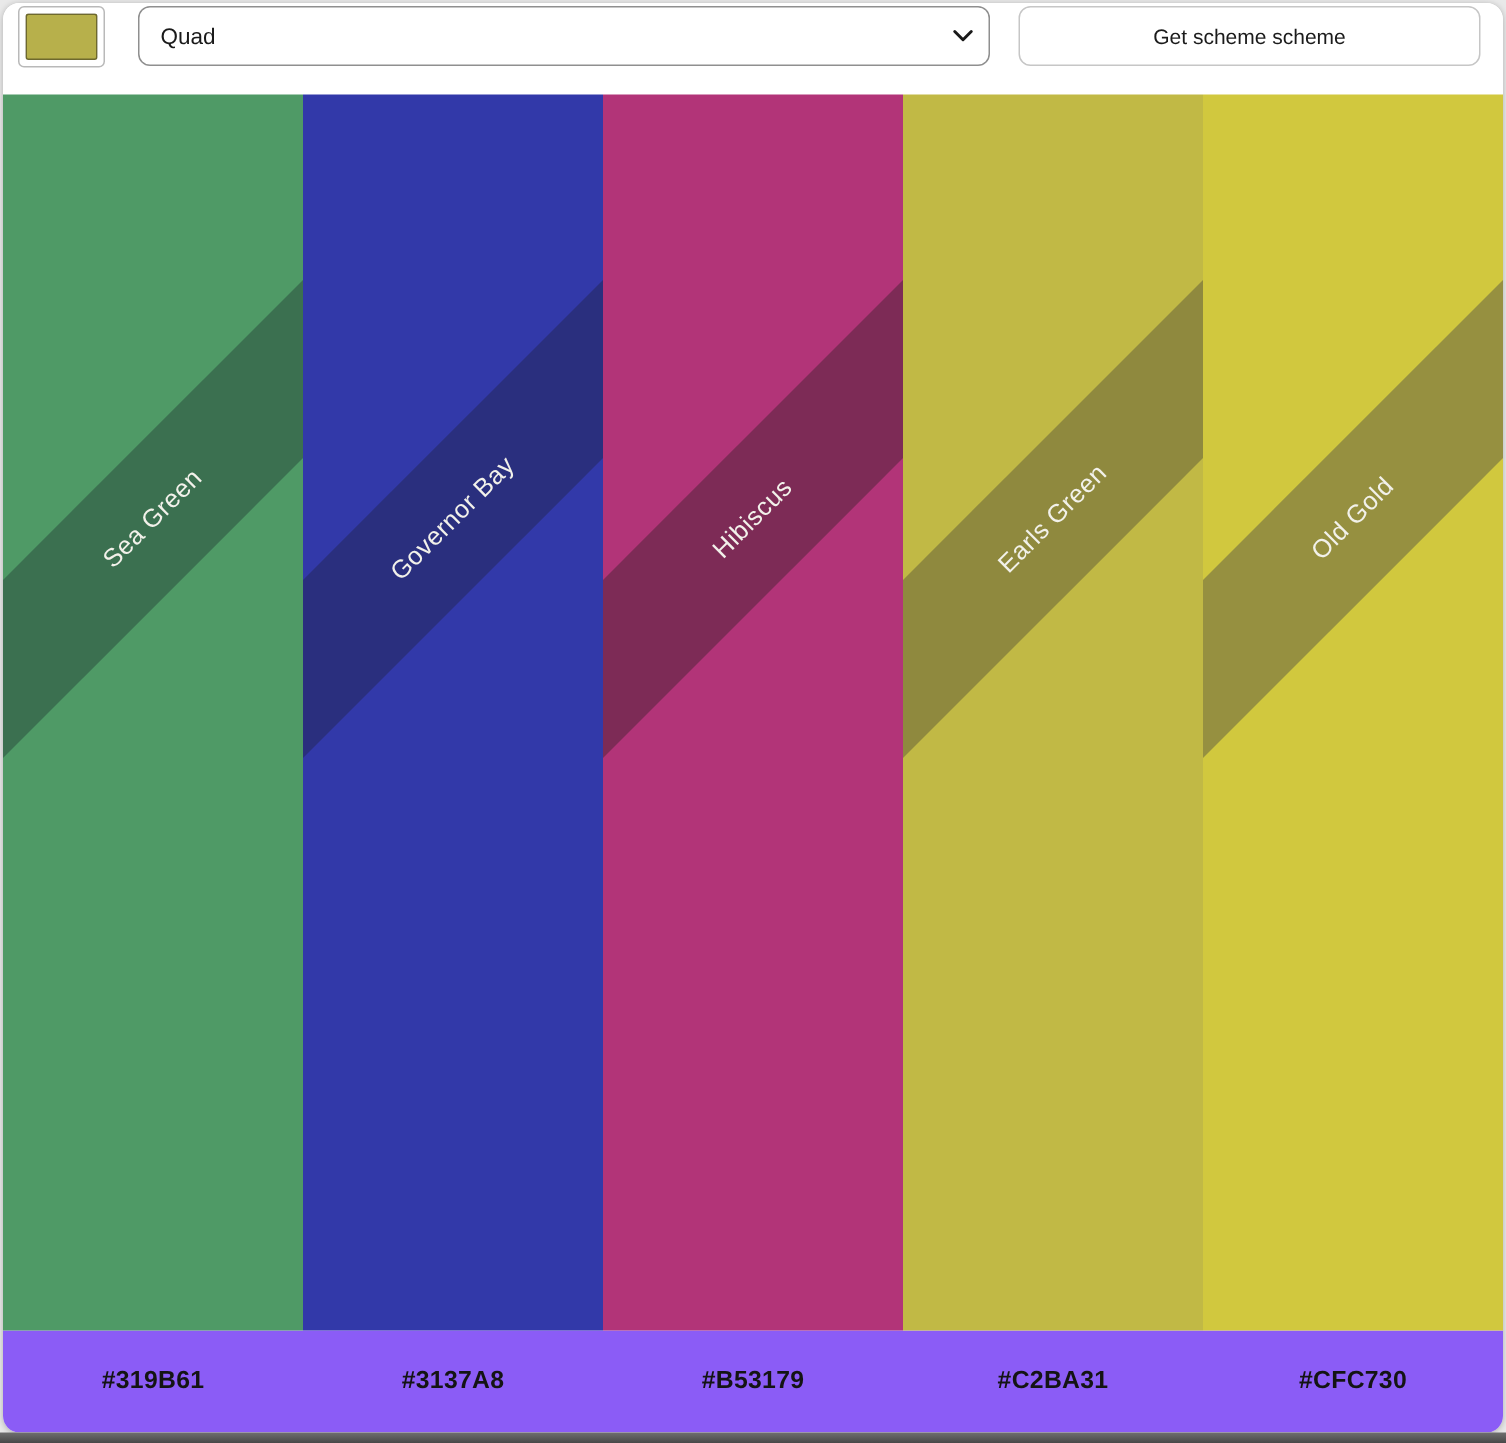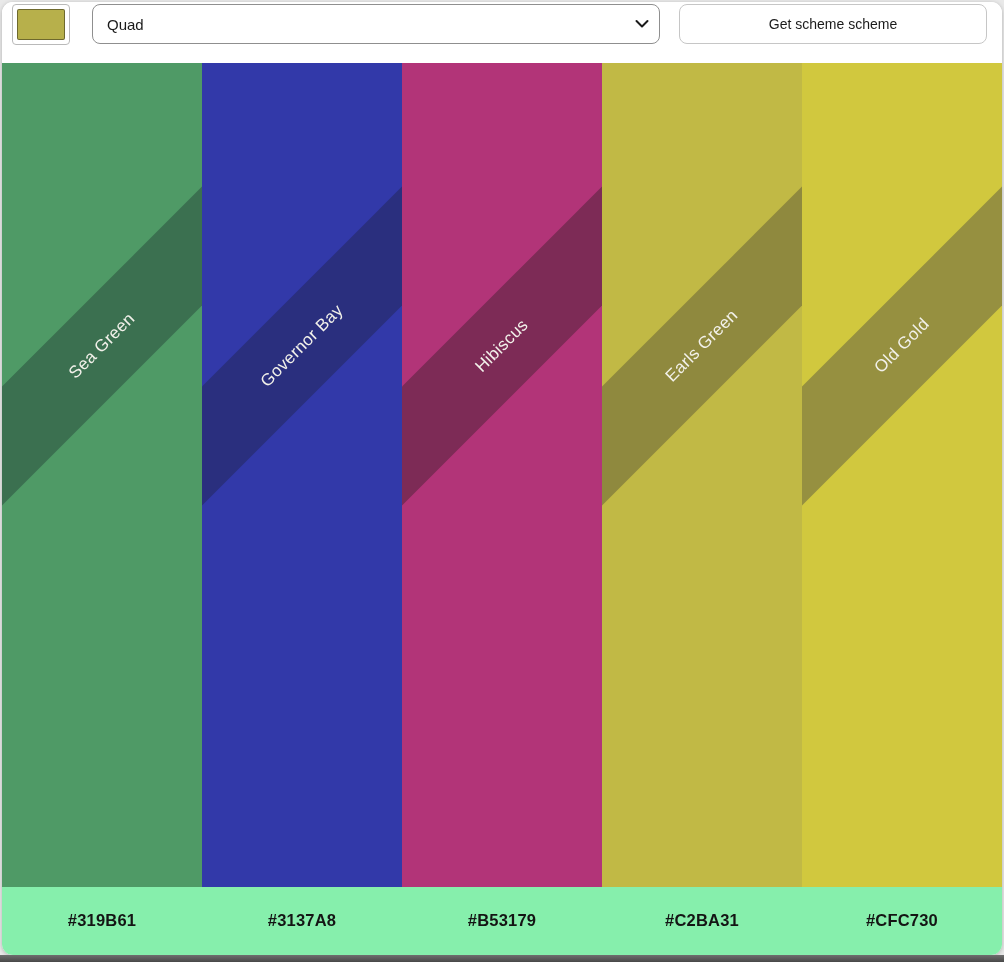--- a/index.html
+++ b/index.html
@@ -111,21 +111,21 @@
     color: #f2f1ea;
     letter-spacing: 0.3px;
     white-space: nowrap;
   }
   
   .labels {
     flex: 1;
     display: flex;
     align-items: flex-start;
     padding-top: 24px;
-    background: #86efac;
+    background: #8b5cf6;
   }
   .hex-label {
     flex: 1;
     text-align: center;
     font-size: 16.5px;
     font-weight: bold;
     color: #141414;
     letter-spacing: 0.2px;
   }
 </style>

